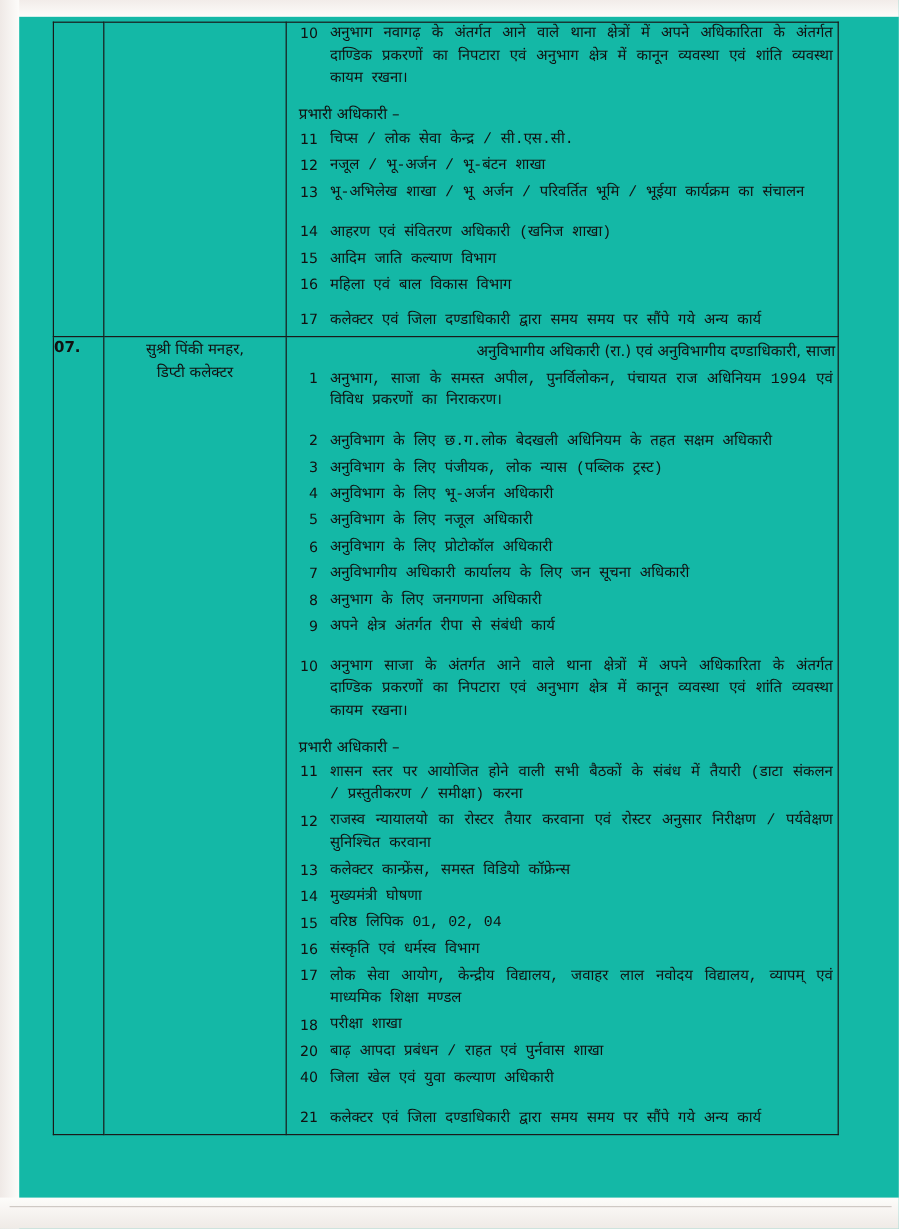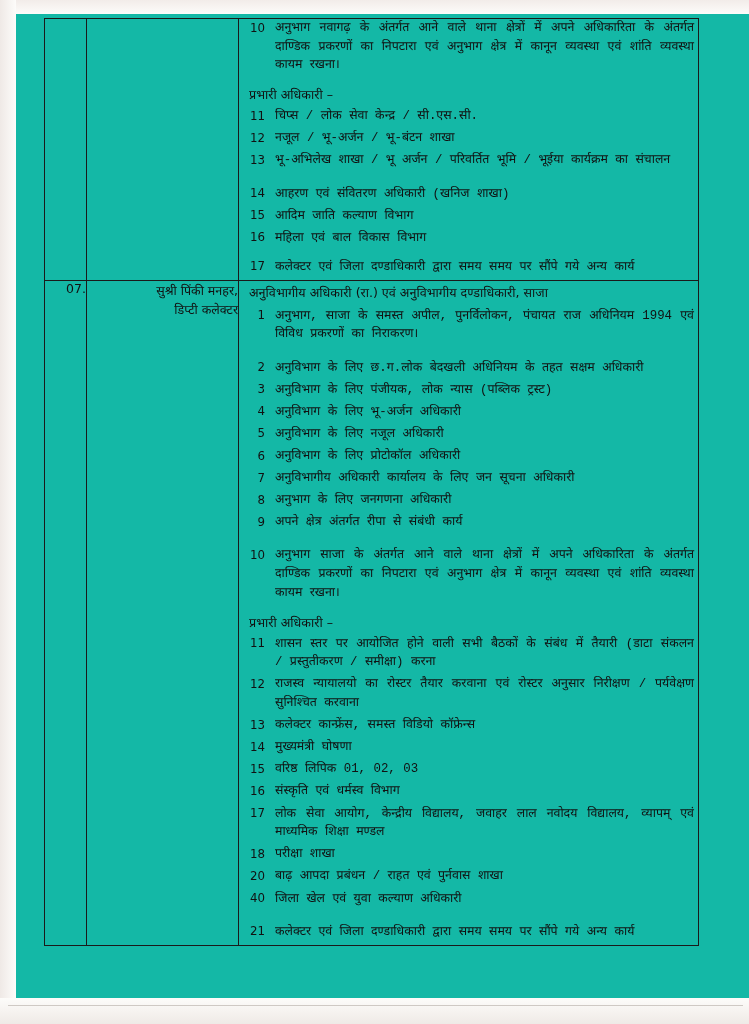--- a/index.html
+++ b/index.html
@@ -57,37 +57,39 @@
   table.doc td {
     border: 1px solid #1a1a1a;
     vertical-align: top;
     padding: 0;
   }
   col.c-sn  { width: 42px; }
   col.c-nm  { width: 152px; }
   col.c-body{ width: 460px; }
 
   .cell-sn {
-    text-align: right;
+    text-align: left;
     font-size: 12.5px;
     padding-top: 6px;
+    font-weight: bold;
   }
   .cell-name {
-    text-align: right;
+    text-align: center;
     font-size: 12.5px;
     line-height: 1.55;
     padding: 6px 4px 0 4px;
   }
   .cell-body {
     padding: 4px 6px 6px 4px;
   }
   .section-head {
     font-size: 12.6px;
     line-height: 1.5;
     padding: 3px 2px 4px 10px;
+    text-align: right;
   }
   .sub-head {
     font-size: 12.6px;
     line-height: 1.5;
     padding: 8px 2px 2px 10px;
   }
   ol.items {
     list-style: none;
     margin: 0;
     padding: 0;
@@ -253,21 +255,21 @@
             <li>
               <span class="num">13</span>
               <span class="txt">कलेक्टर कान्फ्रेंस, समस्त विडियो कॉफ्रेन्स</span>
             </li>
             <li>
               <span class="num">14</span>
               <span class="txt">मुख्यमंत्री घोषणा</span>
             </li>
             <li>
               <span class="num">15</span>
-              <span class="txt">वरिष्ठ लिपिक 01, 02, 03</span>
+              <span class="txt">वरिष्ठ लिपिक 01, 02, 04</span>
             </li>
             <li>
               <span class="num">16</span>
               <span class="txt">संस्कृति एवं धर्मस्व विभाग</span>
             </li>
             <li>
               <span class="num">17</span>
               <span class="txt">लोक सेवा आयोग, केन्द्रीय विद्यालय, जवाहर लाल नवोदय विद्यालय, व्यापम् एवं माध्यमिक शिक्षा मण्डल</span>
             </li>
             <li>

